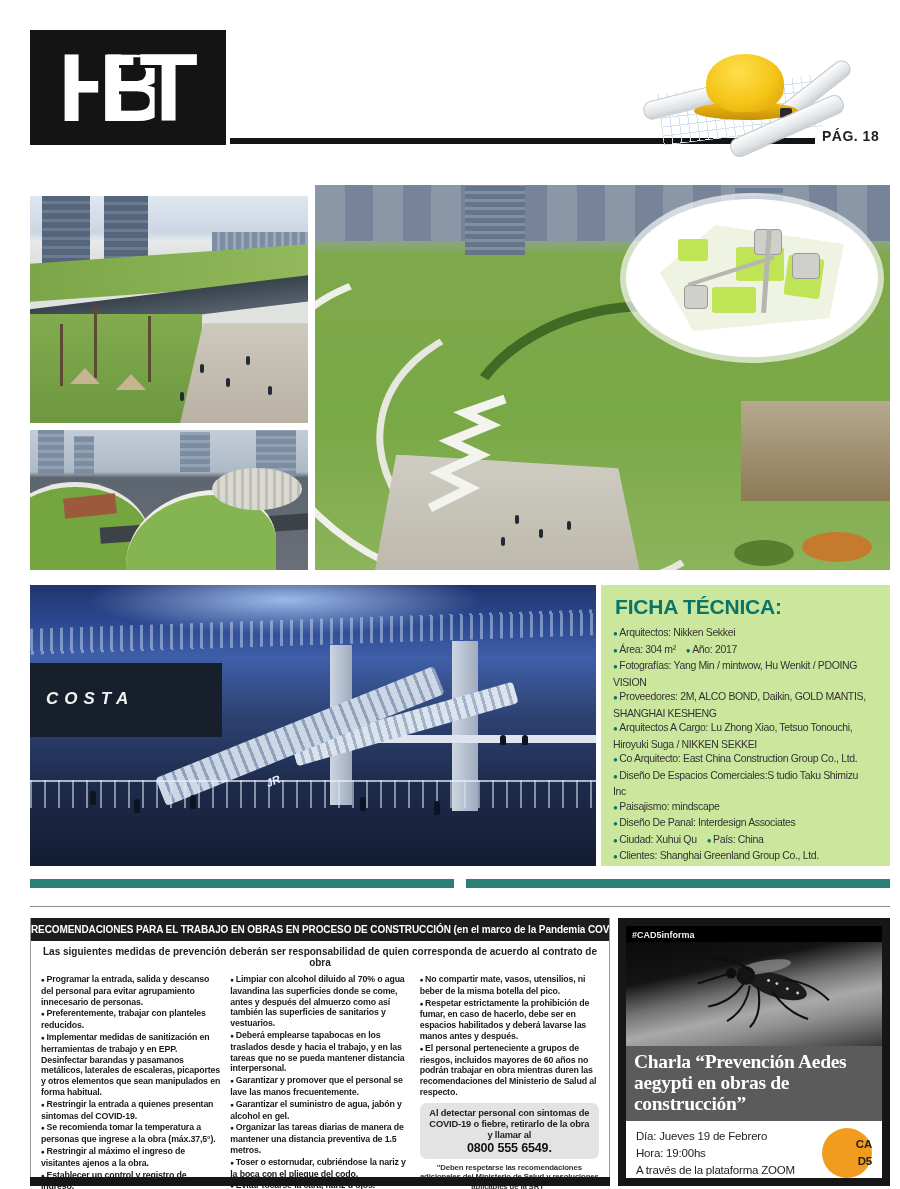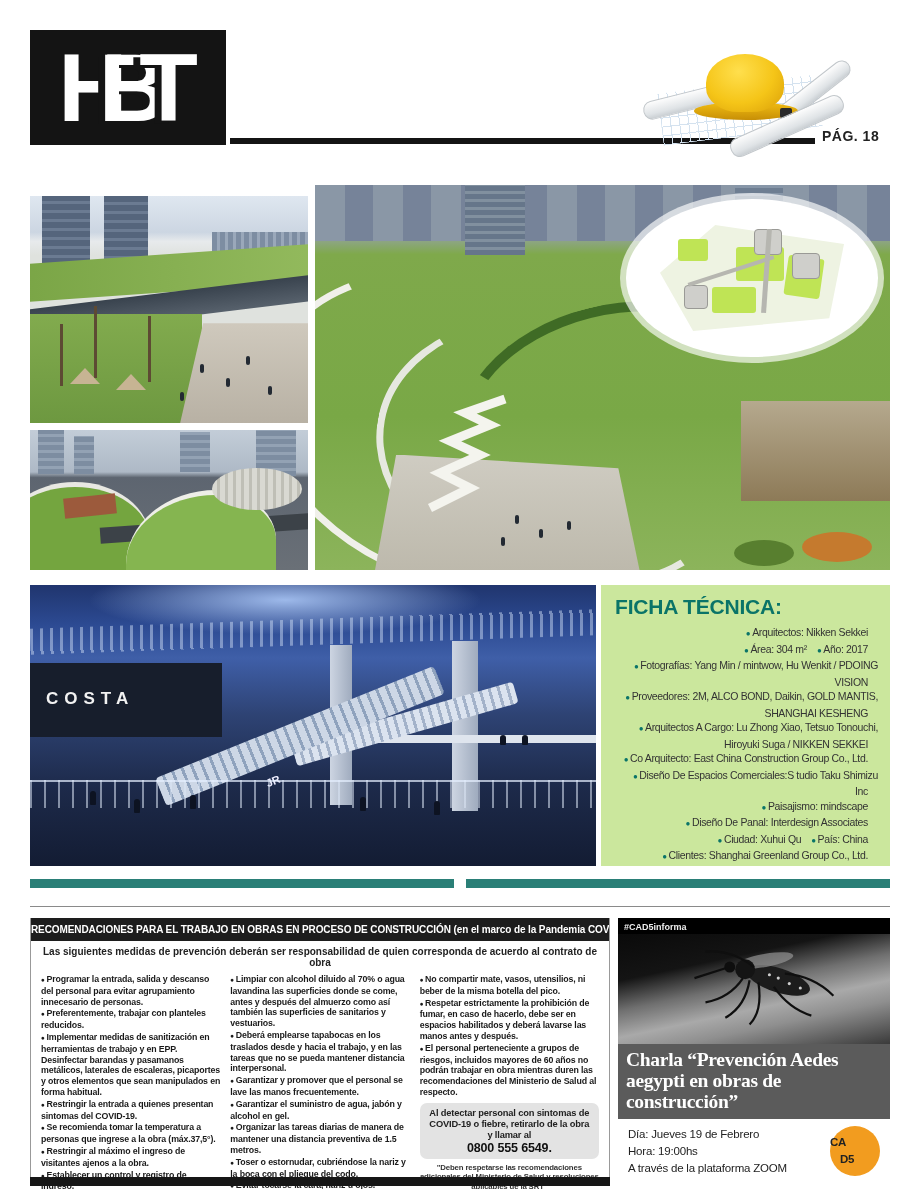--- a/index.html
+++ b/index.html
@@ -21,21 +21,21 @@
     background:repeating-linear-gradient(90deg,#d4e2ef 0 1px,transparent 1px 9px),repeating-linear-gradient(0deg,#d4e2ef 0 1px,transparent 1px 9px);}
   .roll{position:absolute;background:linear-gradient(180deg,#fdfdfd,#dfe3e6 70%,#c9ced2);border:1px solid #c2c7cb;border-radius:9px;}
   .roll1{left:0px;top:44px;width:104px;height:17px;transform:rotate(-14deg);}
   .roll2{left:84px;top:70px;width:120px;height:18px;transform:rotate(-24deg);}
   .roll3{left:128px;top:36px;width:86px;height:16px;transform:rotate(-38deg);}
   .hat-dome{position:absolute;left:64px;top:8px;width:78px;height:58px;background:radial-gradient(ellipse at 42% 30%,#ffdf4d,#f5c518 55%,#d99e07);border-radius:50% 50% 42% 42%;}
   .hat-brim{position:absolute;left:52px;top:56px;width:104px;height:18px;background:linear-gradient(180deg,#f2bd12,#c78f06);border-radius:50%;}
   .hat-clip{position:absolute;left:138px;top:62px;width:12px;height:10px;background:#2a2a2a;border-radius:2px;}
 
   
-  .photo{position:absolute;overflow:hidden;}
+  .photo{position:absolute;overflow:hidden;font-style:italic;}
   .ph-park{left:30px;top:196px;width:278px;height:227px;background:linear-gradient(180deg,#dfe7f0 0%,#ccd6e2 16%,#e7eaec 20%,#dfe2de 26%);}
   .pk-tower{position:absolute;background:repeating-linear-gradient(0deg,#55657c 0 6px,#6b7b92 6px 9px);}
   .pk-t1{left:12px;top:0;width:48px;height:86px;}
   .pk-t2{left:74px;top:0;width:44px;height:78px;}
   .pk-glass{position:absolute;right:0;top:36px;width:96px;height:28px;background:repeating-linear-gradient(90deg,#7d8da2 0 5px,#9aa8ba 5px 8px);}
   .pk-roof{position:absolute;left:-10px;top:58px;width:300px;height:38px;background:linear-gradient(90deg,#7aa546,#93ba5d);transform:rotate(-4deg);}
   .pk-bridge{position:absolute;left:-8px;top:96px;width:300px;height:26px;background:linear-gradient(180deg,#39434e,#57616c);transform:rotate(-7deg);}
   .pk-lawn{position:absolute;left:0;bottom:0;width:62%;height:48%;background:linear-gradient(180deg,#82ab4e,#6d9840);}
   .pk-plaza{position:absolute;right:0;bottom:0;width:46%;height:44%;background:linear-gradient(180deg,#cfc9bd,#b8b1a4);clip-path:polygon(18% 0,100% 0,100% 100%,0 100%);}
   .pk-trunk{position:absolute;width:3px;background:#5d4a33;}
@@ -75,21 +75,21 @@
   .ml-esc{position:absolute;left:120px;top:136px;width:300px;height:30px;background:repeating-linear-gradient(90deg,#cdd7e6 0 7px,#8fa2bd 7px 10px);transform:rotate(-22deg);border-radius:4px;}
   .ml-esc2{position:absolute;left:260px;top:128px;width:230px;height:22px;background:repeating-linear-gradient(90deg,#dbe3ef 0 6px,#a3b2c9 6px 9px);transform:rotate(-16deg);border-radius:4px;}
   .jr{position:absolute;left:236px;top:190px;color:#eef;font-size:11px;font-weight:700;transform:rotate(-22deg);}
   .ml-rail{position:absolute;left:0;bottom:58px;width:100%;height:26px;background:repeating-linear-gradient(90deg,rgba(220,230,245,.55) 0 2px,transparent 2px 14px);border-top:2px solid rgba(230,240,255,.7);}
   .ml-floor{position:absolute;right:0;top:150px;width:46%;height:8px;background:#dfe5ee;}
   .mperson{position:absolute;width:6px;height:14px;background:#0d1322;border-radius:3px 3px 1px 1px;}
 
   
   .ficha{position:absolute;left:601px;top:585px;width:289px;height:281px;background:#cbe79d;box-sizing:border-box;padding:10px 12px;}
   .ficha h2{margin:0 0 6px 2px;font-size:21px;font-weight:800;color:#0a7468;letter-spacing:-.2px;}
-  .f-row{font-size:10.5px;letter-spacing:-.35px;color:#333;line-height:14.5px;text-align:right;}
+  .f-row{font-size:10.5px;letter-spacing:-.35px;color:#333;line-height:14.5px;}
   .f-row .fb::before{content:"● ";color:#0a7468;font-size:8px;}
   .f-row .fb{margin-right:10px;}
 
   
   .curado{position:absolute;left:30px;top:879px;width:860px;display:flex;align-items:center;gap:12px;}
   .cu-bar{flex:1;height:9px;background:#2a7f77;}
   .cu-txt{font-size:11px;font-weight:700;color:#222;letter-spacing:.1px;white-space:nowrap;}
   .thin-rule{position:absolute;left:30px;top:906px;width:860px;height:1px;background:#8a8a8a;}
 
   
@@ -100,29 +100,29 @@
   .rcol{flex:1;font-size:8.8px;font-weight:700;letter-spacing:-.15px;line-height:10.8px;color:#1a1a1a;}
   .ri{margin-bottom:1px;}
   .ri::before{content:"● ";font-size:6.5px;}
   .alert-box{background:#e3e3e3;border-radius:7px;padding:5px 6px;margin:5px 0 4px;text-align:center;}
   .alert-box .al1{font-size:9.3px;font-weight:700;line-height:11px;color:#222;}
   .alert-box .al2{font-size:12.5px;font-weight:700;color:#111;margin-top:2px;}
   .reco-note{font-size:7.8px;font-weight:700;text-align:center;color:#333;line-height:9.5px;}
   .reco-bot{position:absolute;left:-1px;right:-1px;bottom:0;height:9px;background:#161616;}
 
   
-  .charla{position:absolute;left:618px;top:918px;width:272px;height:268px;background:#161616;box-sizing:border-box;}
+  .charla{position:absolute;left:618px;top:918px;width:272px;height:268px;background:#161616;box-sizing:border-box;padding:8px;}
   .ch-in{position:relative;width:100%;height:100%;background:#000;display:flex;flex-direction:column;overflow:hidden;}
   .ch-tag{color:#eee;font-size:9px;font-weight:700;padding:4px 6px 2px;}
   .ch-photo{flex:1;position:relative;background:linear-gradient(168deg,#0a0a0a 0%,#141414 28%,#6f6f6f 46%,#a9a9a9 62%,#8f8f8f 74%,#3a3a3a 100%);}
   .ch-band{background:rgba(104,104,104,.88);padding:5px 8px 7px;}
   .ch-band .hl{font-family:"Liberation Serif",serif;font-size:19.5px;font-weight:700;color:#fff;line-height:21px;letter-spacing:-.3px;}
   .ch-info{position:relative;background:#fff;padding:7px 10px 6px;height:58px;}
   .ch-info div{font-size:11.5px;color:#222;line-height:17px;letter-spacing:-.2px;}
-  .ch-badge{position:absolute;right:10px;top:7px;width:50px;height:50px;background:#f29c1f;border-radius:50%;color:#fff;font-weight:700;font-size:15px;line-height:16px;display:flex;flex-direction:column;align-items:flex-start;justify-content:center;}
+  .ch-badge{position:absolute;right:10px;top:7px;width:50px;height:50px;background:#f29c1f;border-radius:50%;color:#fff;font-weight:700;font-size:15px;line-height:16px;display:flex;flex-direction:column;align-items:flex-end;justify-content:center;}
   .ch-badge .b2{margin-left:10px;}
 </style>
 </head>
 <body>
 
 <div class="page">
 
   <div class="logo-box">
     <span>H</span>
     <span>B</span>

